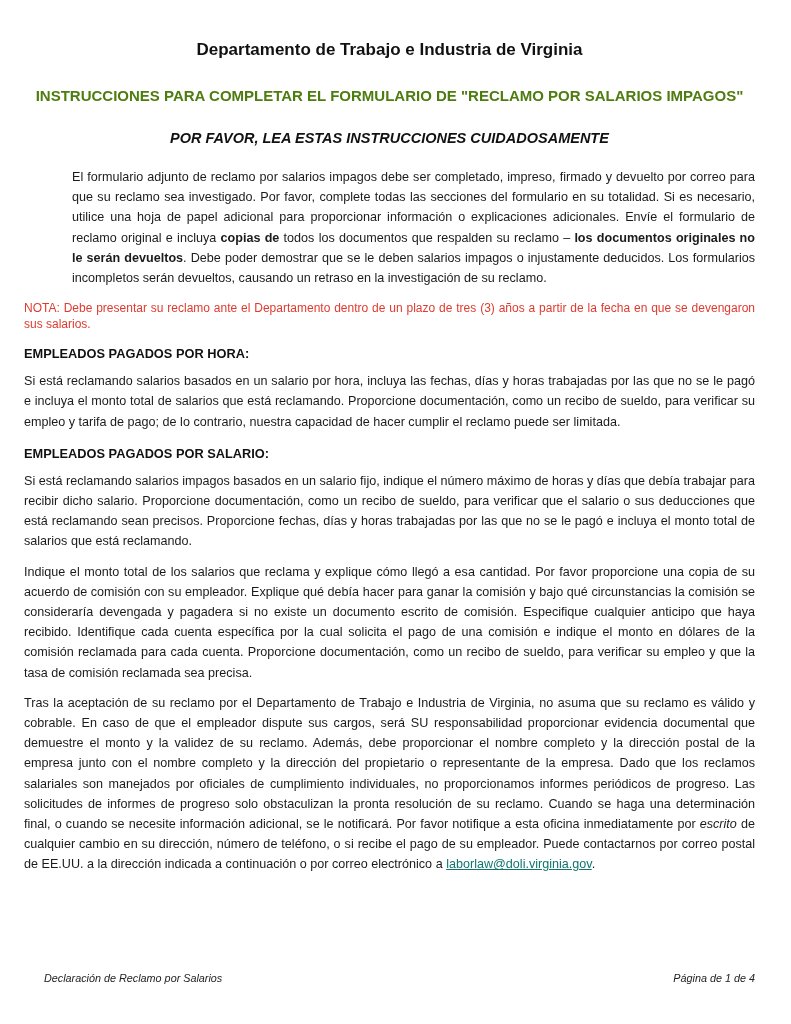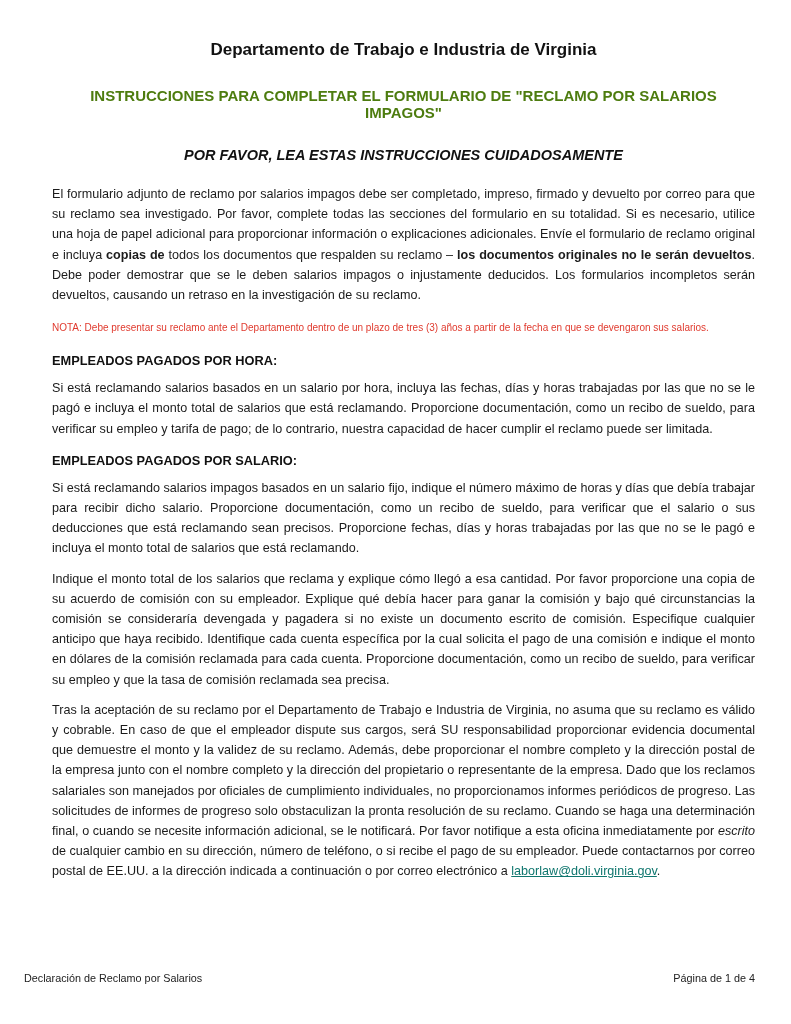--- a/index.html
+++ b/index.html
@@ -2,21 +2,21 @@
 <html><head>
 <meta charset="utf-8">
 <style>
   html,body{margin:0;padding:0;background:#ffffff;}
   .page{
     position:relative;
     width:791px;height:1024px;
     margin:0 auto;
     background:#ffffff;
     box-sizing:border-box;
-    padding:36px 36px 0 52px;
+    padding:36px 36px 0 24px;
     font-family:"Liberation Sans", sans-serif;
     color:#1b1b1b;
     overflow:hidden;
   }
   .title-1{
     margin:4px 0 0 0;
     text-align:center;
     font-size:17px;font-weight:bold;color:#111;
   }
   .title-2{
@@ -32,39 +32,39 @@
   .sub-heading{
     margin:26px 0 0 0;
     text-align:center;
     font-size:14.5px;font-weight:bold;font-style:italic;color:#111;
   }
   p.body{
     margin:10px 0 0 0;
     font-size:12.6px;line-height:20.2px;
     text-align:justify;
   }
-  p.body.first{margin-top:21px;}
+  p.body.first{margin-top:21px;margin-left:48px;}
   p.nota{
     margin:12px 0 0 0;
-    font-size:10px;line-height:22px;
+    font-size:12px;line-height:16px;
     text-align:justify;
     color:#e03a2e;
   }
   p.sec-head{
     margin:14px 0 0 0;
     font-size:12.8px;font-weight:bold;color:#111;
   }
   b{font-weight:bold;}
   .em{font-style:italic;}
   a.email-link{color:#0f766e;text-decoration:underline;cursor:pointer;}
   .footer{
     position:absolute;
-    left:24px;right:36px;bottom:40px;
+    left:44px;right:36px;bottom:40px;
     display:flex;justify-content:space-between;
-    font-size:10.8px;color:#222;
+    font-size:10.8px;font-style:italic;color:#222;
   }
 </style>
 </head>
 <body>
 
 <div class="page">
 
   <h1 class="title-1">Departamento de Trabajo e Industria de Virginia</h1>
 
   <h3 class="main-heading">INSTRUCCIONES PARA COMPLETAR EL FORMULARIO DE "RECLAMO POR SALARIOS IMPAGOS"</h3>

